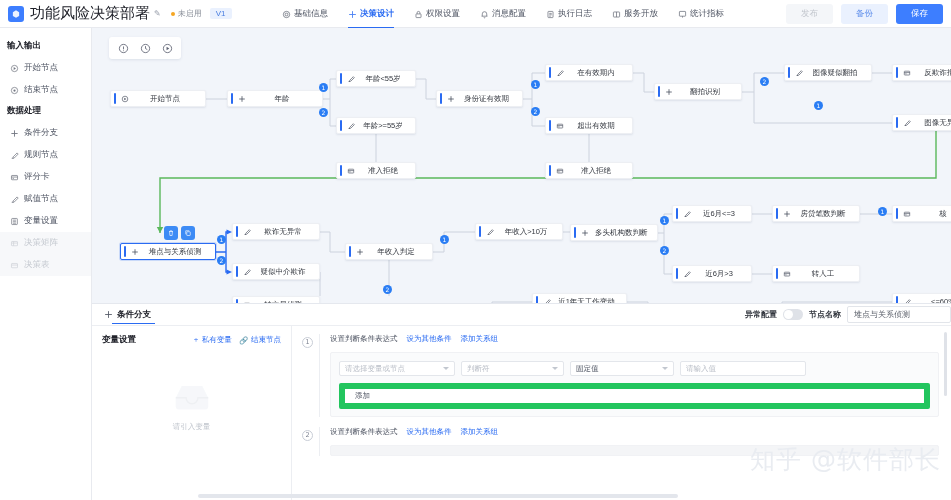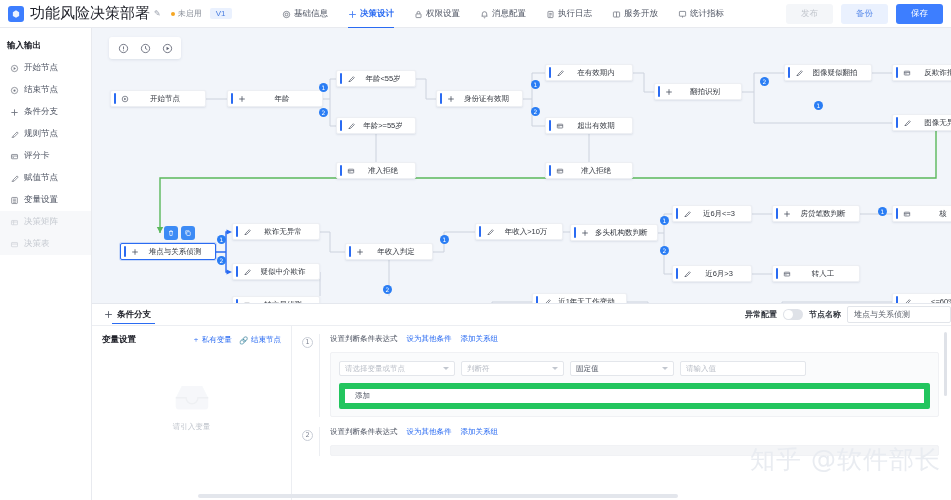--- a/index.html
+++ b/index.html
@@ -317,20 +317,21 @@
         </svg>
         <span>开始节点</span>
       </div>
       <div class="side-item">
         <svg class="side-ico" viewBox="0 0 16 16" fill="none" stroke="currentColor" stroke-width="1.3">
           <circle cx="8" cy="8" r="5.6"></circle>
           <circle cx="8" cy="8" r="2" fill="currentColor" stroke="none"></circle>
         </svg>
         <span>结束节点</span>
       </div>
+      <div class="side-group-title">数据处理</div>
       <div class="side-item">
         <svg class="side-ico" viewBox="0 0 16 16" fill="none" stroke="currentColor" stroke-width="1.3">
           <path d="M8 2.4v11.2M2.4 8h11.2" stroke-width="1.6"></path>
         </svg>
         <span>条件分支</span>
       </div>
       <div class="side-item">
         <svg class="side-ico" viewBox="0 0 16 16" fill="none" stroke="currentColor" stroke-width="1.3">
           <path d="M12.6 3.4l-7 7-.6 2.6 2.6-.6 7-7z"></path>
           <path d="M3 13h3"></path>

